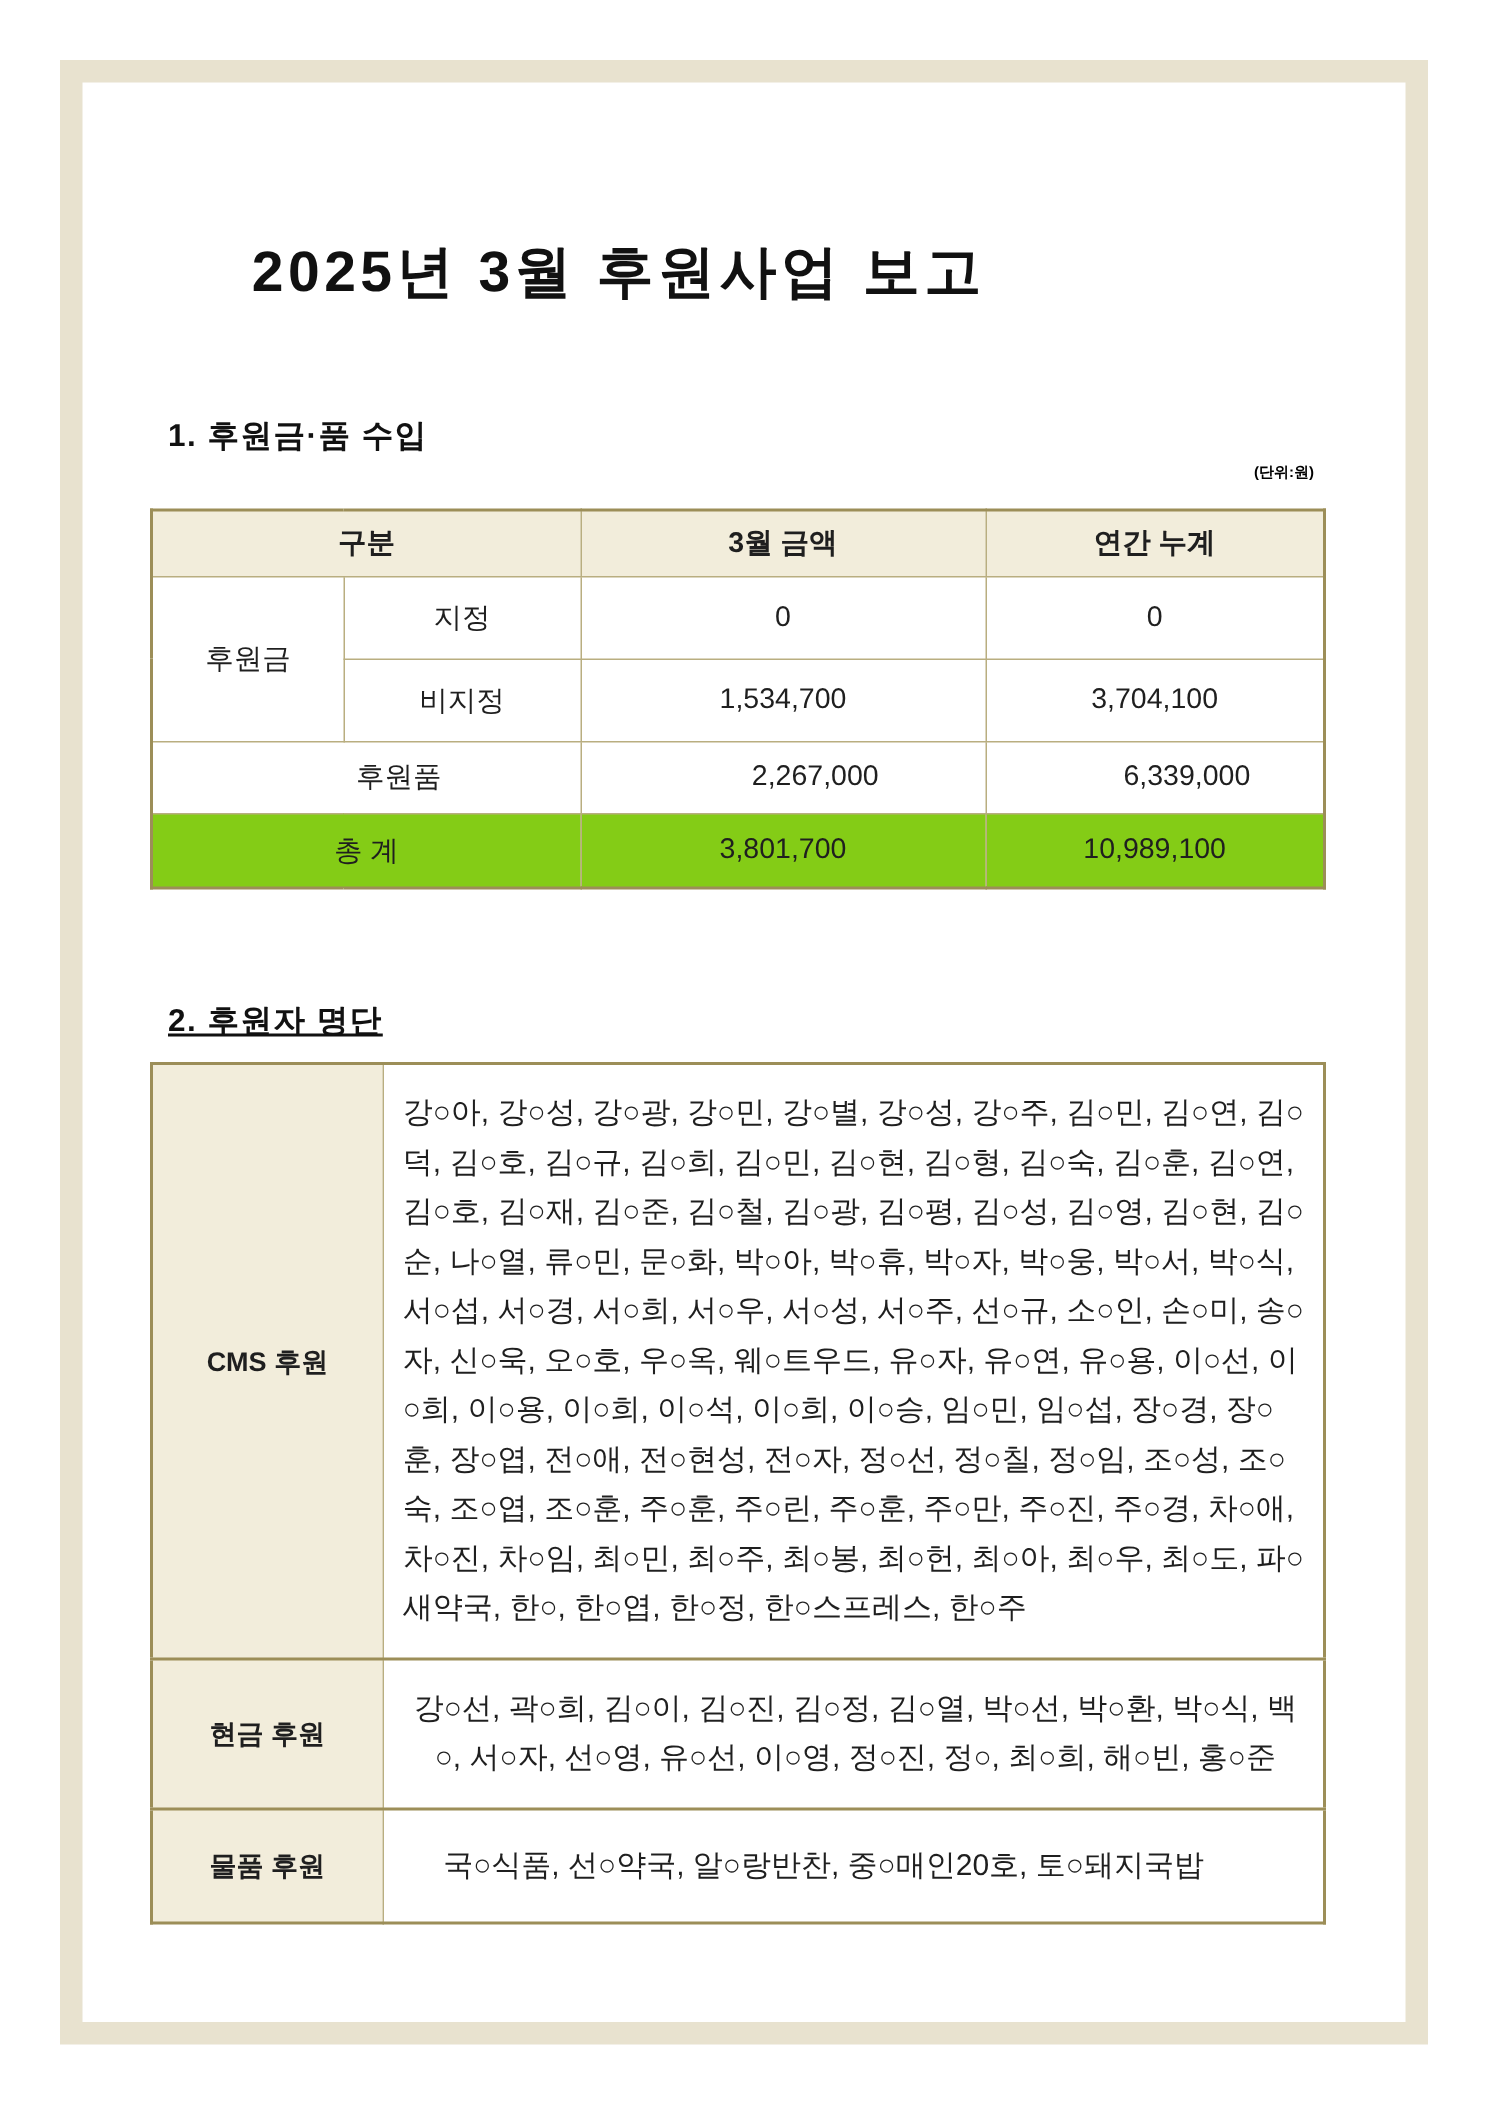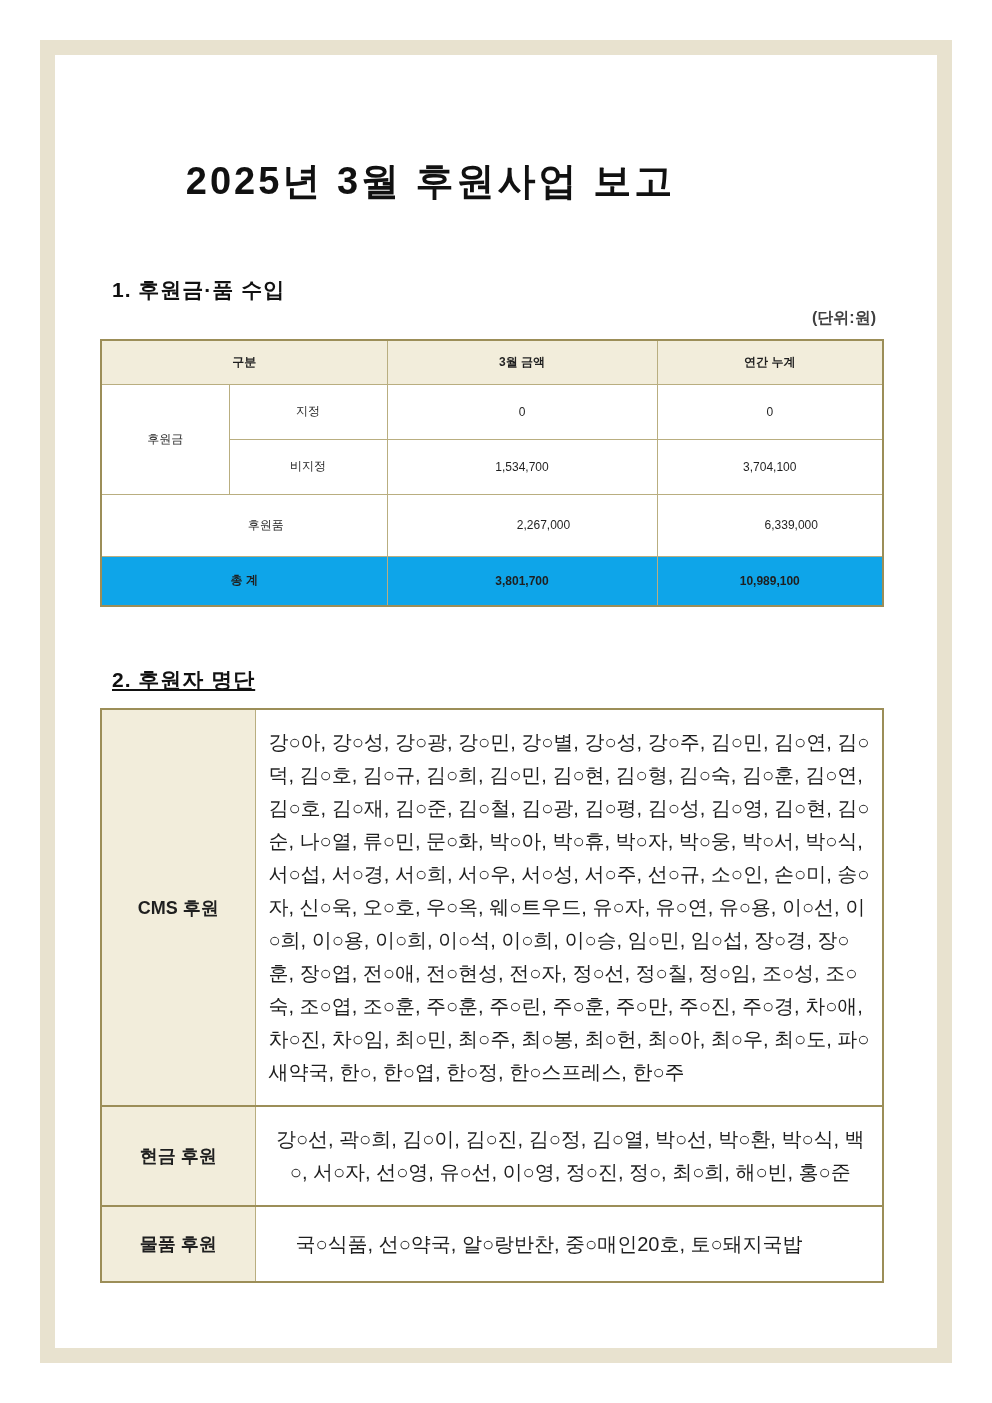--- a/index.html
+++ b/index.html
@@ -14,54 +14,53 @@
     position: absolute; left: 40px; top: 40px;
     width: 912px; height: 1323px;
     border: 15px solid #e8e2cf;
     background: transparent;
   }
   .title {
     position: absolute; left: 0; top: 156px;
     width: 825px; text-align: center;
     font-size: 38px; font-weight: 900; letter-spacing: 3px;
     color: #111111;
-    margin-left: 18px;
   }
   .sec-heading {
     position: absolute; left: 112px;
     font-size: 21px; font-weight: 800; letter-spacing: 1px;
     color: #111111;
   }
   .sec1-heading { top: 276px; }
   .sec2-heading { top: 666px; text-decoration: underline; }
   .unit-note {
     position: absolute; top: 308px; right: 116px;
-    font-size: 16px; font-weight: 700; color: #404040;
+    font-size: 10px; font-weight: 700; color: #000000;
   }
   table {
     position: absolute; left: 100px;
     width: 782px;
     border-collapse: collapse;
     table-layout: fixed;
   }
   .t1 { top: 339px; }
   .t2 { top: 708px; }
   .t1 td, .t1 th, .t2 td {
     border: 1px solid #b9ae80;
     text-align: center; vertical-align: middle;
-    font-size: 12px; font-weight: 400;
+    font-size: 19px; font-weight: 400;
     background: #ffffff;
   }
   .t1 { border: 2px solid #9c8e58; }
   .t2 { border: 2px solid #9c8e58; }
   .t1 .hdr th { background: #f2eddb; font-weight: 600; height: 44px; }
   .t1 .r-designated td { height: 55px; }
   .t1 .r-undesignated td { height: 55px; }
-  .t1 .r-goods td { height: 62px; padding-left: 43px; }
-  .t1 .r-total td { background: #0ea5e9; height: 50px; font-weight: 700; }
+  .t1 .r-goods td { height: 48px; padding-left: 43px; }
+  .t1 .r-total td { background: #84cc16; height: 50px; font-weight: 400; }
   .t2 tr { border-top: 2px solid #9c8e58; }
   .t2 .lbl {
     width: 154px;
     background: #f2eddb;
     font-size: 18px; font-weight: 700;
     vertical-align: middle;
   }
   .t2 .names {
     text-align: left; vertical-align: middle;
     padding: 16px 10px 16px 13px;

